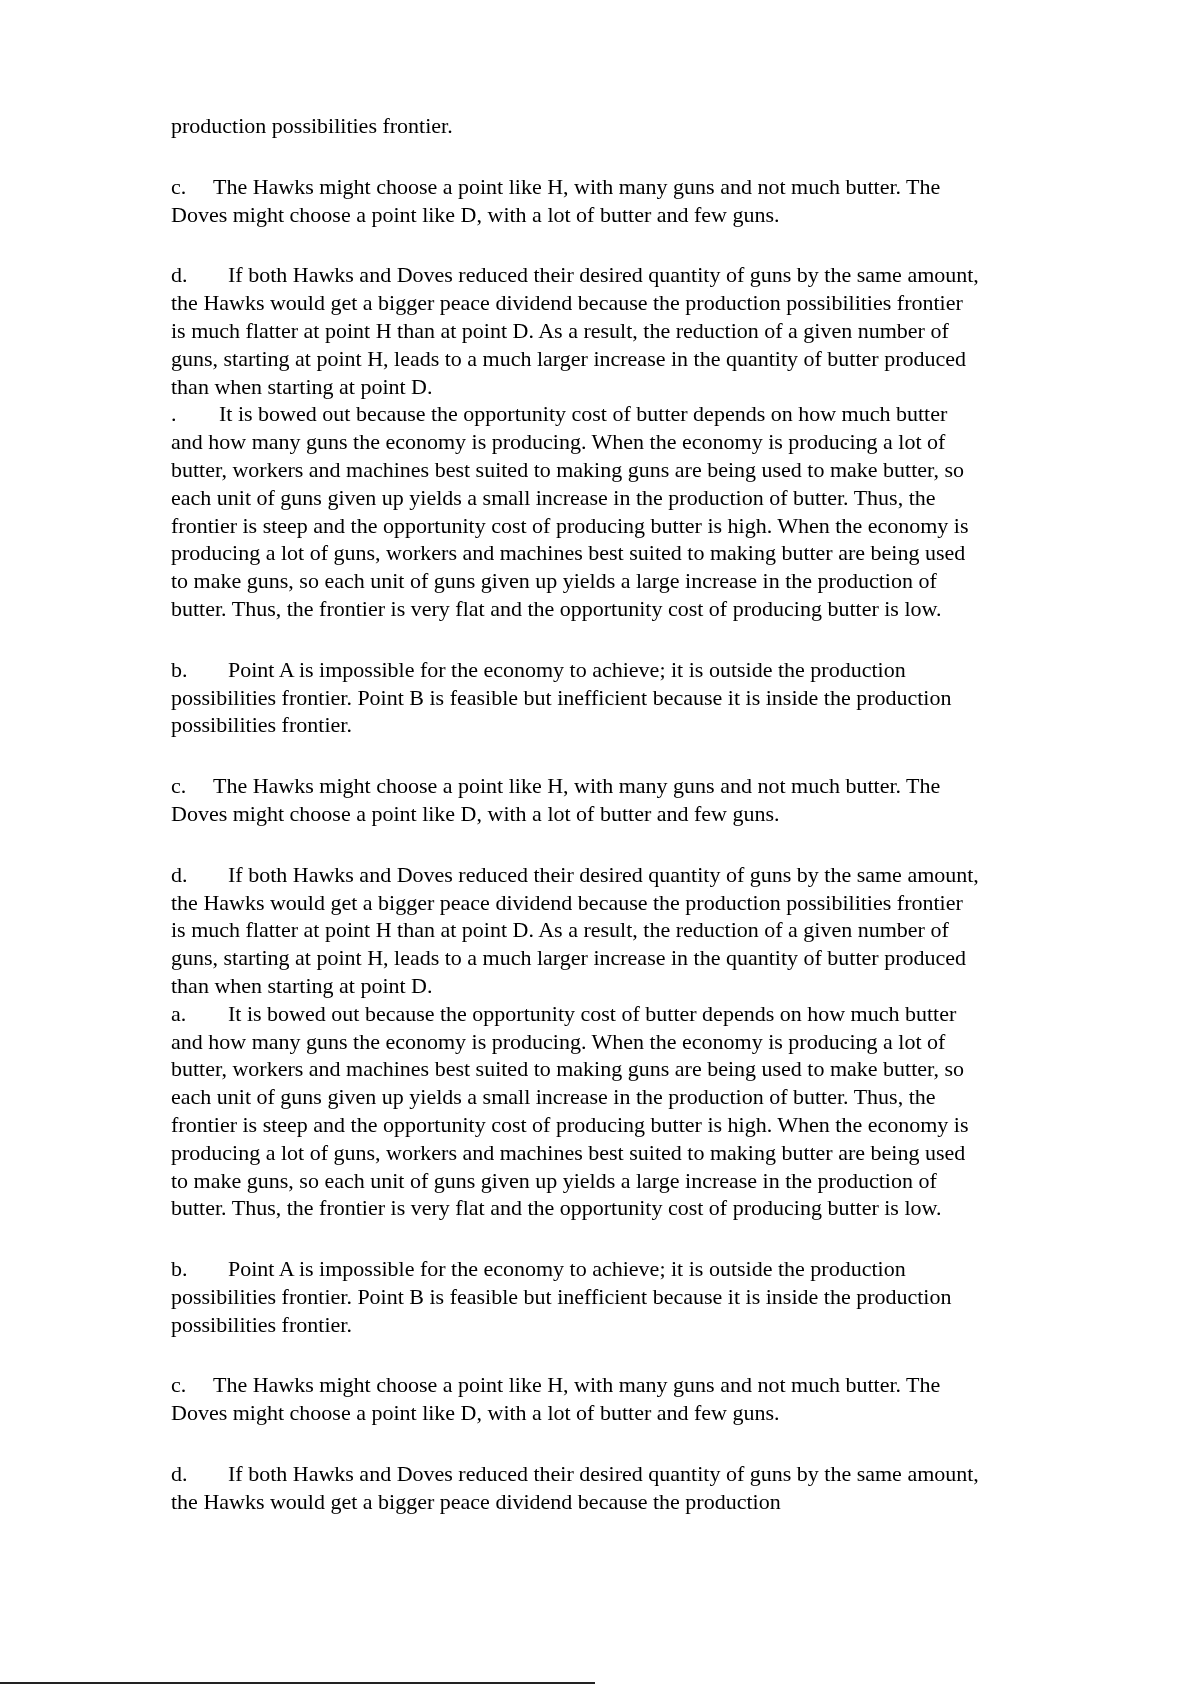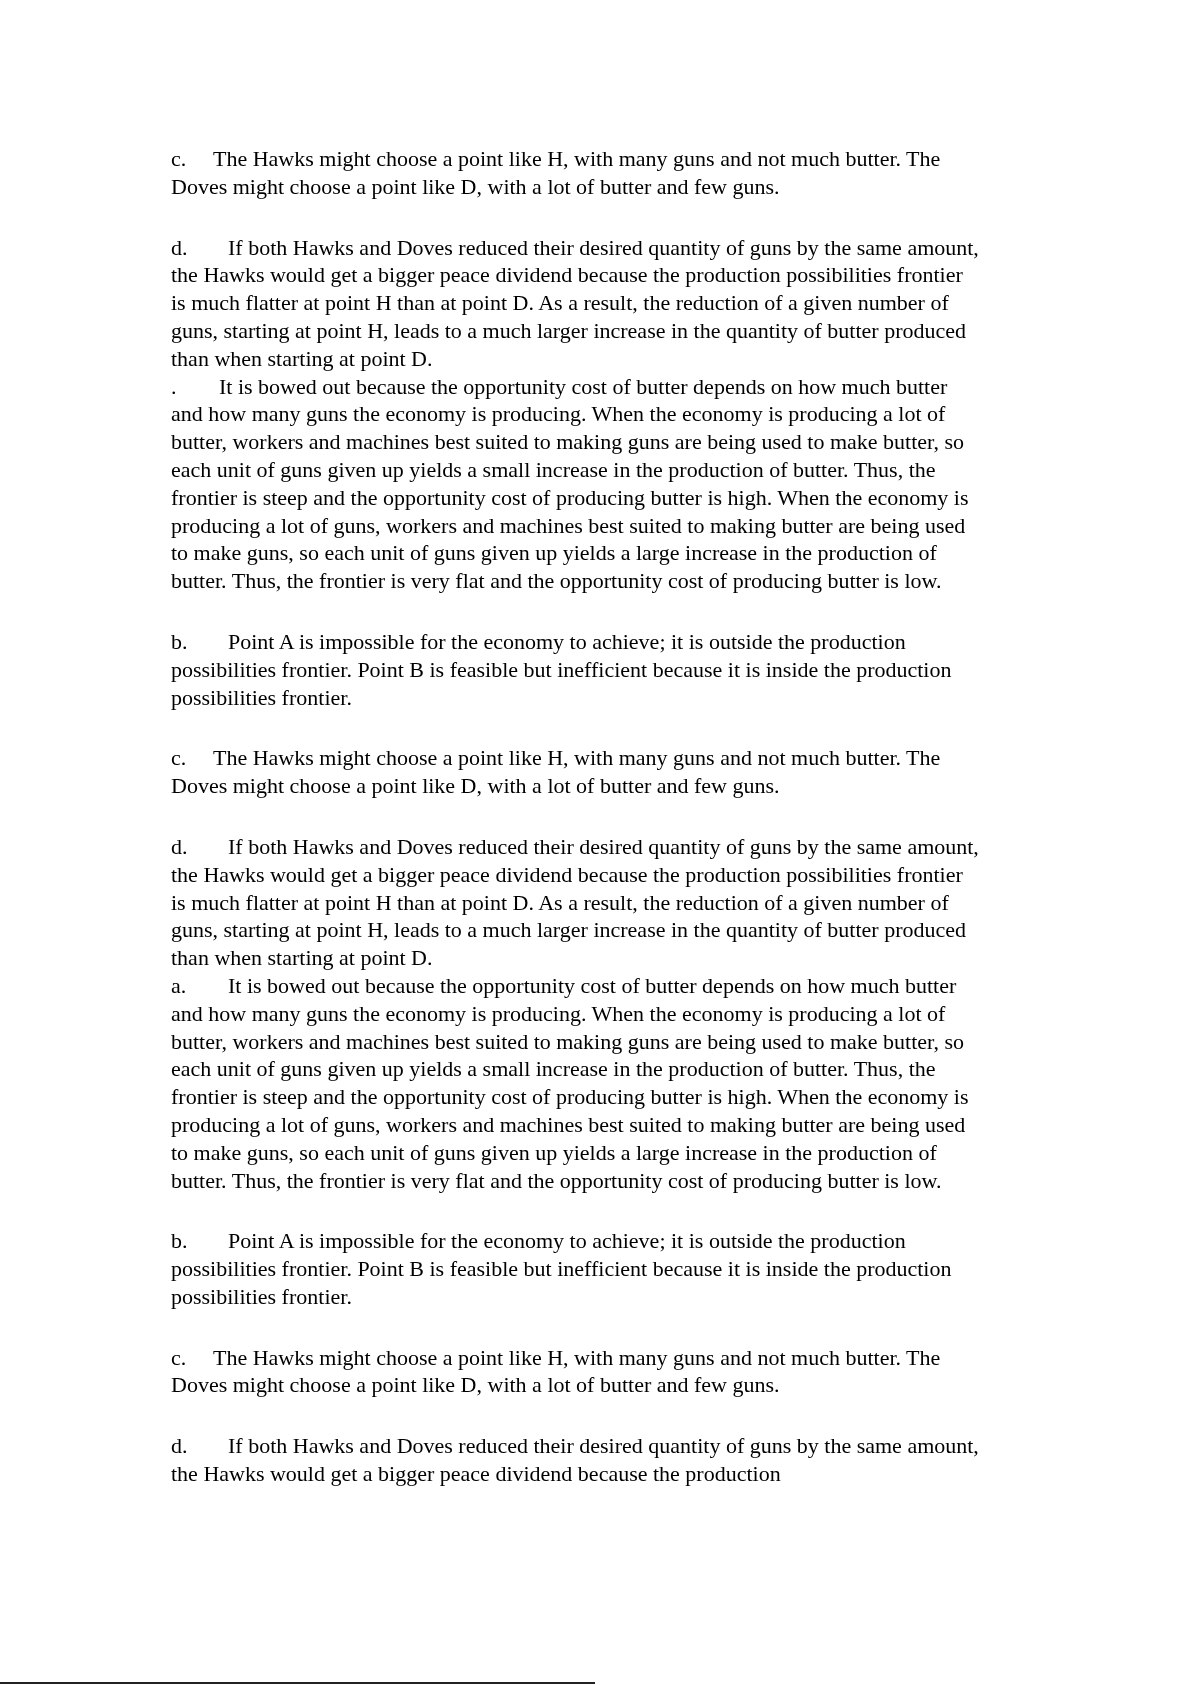--- a/index.html
+++ b/index.html
@@ -17,20 +17,23 @@
   .m-a { width: 57px; }
   .m-dot { width: 48px; }
   .bottom-rule {
     position: absolute; left: 0; top: 1682px; width: 595px; height: 2px; background: #222;
   }
 </style>
 </head>
 <body>
 
 <div class="page">
+  <p class="para">
+    <span>production possibilities frontier.</span>
+  </p>
   <div class="gap"></div>
   <p class="para">
     <span class="marker m-c">c.</span><span>The Hawks might choose a point like H, with many guns and not much butter. The Doves might choose a point like D, with a lot of butter and few guns.</span>
   </p>
   <div class="gap"></div>
   <p class="para">
     <span class="marker m-d">d.</span><span>If both Hawks and Doves reduced their desired quantity of guns by the same amount, the Hawks would get a bigger peace dividend because the production possibilities frontier is much flatter at point H than at point D. As a result, the reduction of a given number of guns, starting at point H, leads to a much larger increase in the quantity of butter produced than when starting at point D.</span>
   </p>
   <p class="para">
     <span class="marker m-dot">.</span><span>It is bowed out because the opportunity cost of butter depends on how much butter and how many guns the economy is producing. When the economy is producing a lot of butter, workers and machines best suited to making guns are being used to make butter, so each unit of guns given up yields a small increase in the production of butter. Thus, the frontier is steep and the opportunity cost of producing butter is high. When the economy is producing a lot of guns, workers and machines best suited to making butter are being used to make guns, so each unit of guns given up yields a large increase in the production of butter. Thus, the frontier is very flat and the opportunity cost of producing butter is low.</span>

